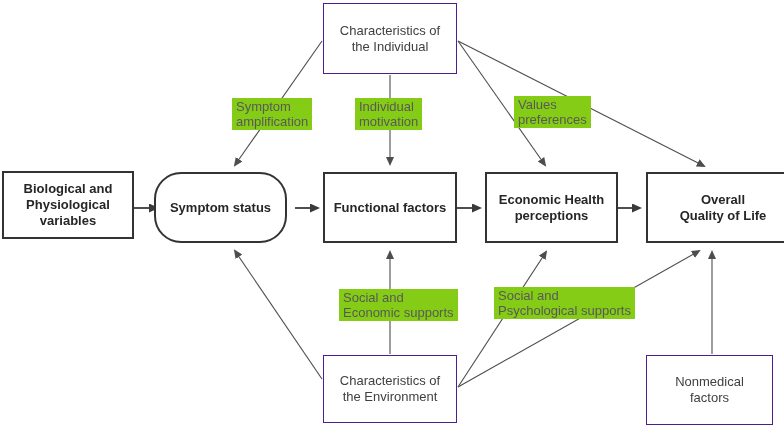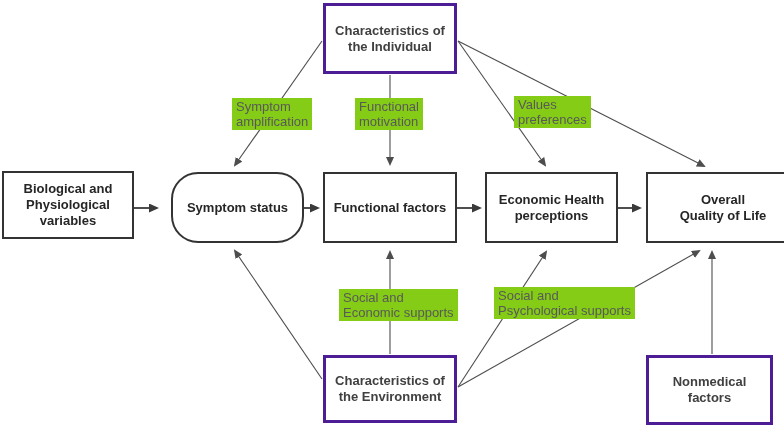--- a/index.html
+++ b/index.html
@@ -7,21 +7,21 @@
     position:relative;width:784px;height:428px;background:#ffffff;
     font-family:"Liberation Sans",sans-serif;overflow:hidden;
   }
   .arrow-layer{position:absolute;left:0;top:0;}
   .box{
     position:absolute;display:flex;align-items:center;justify-content:center;
     text-align:center;white-space:pre-line;box-sizing:border-box;background:#ffffff;
     line-height:16px;
   }
   .box.main{border:2px solid #333333;color:#262626;font-weight:bold;font-size:13px;}
-  .box.outer{border:3px solid #4c1d95;color:#404040;font-size:13px;font-weight:bold;}
+  .box.outer{border:1px solid #4c1d95;color:#404040;font-size:13px;}
   .lbl{
     position:absolute;background:#84cc16;color:#595959;font-size:13px;
     line-height:15px;white-space:pre-line;padding:1px 4px;
   }
 </style>
 </head>
 <body>
 
 <div class="canvas">
 
@@ -48,21 +48,21 @@
     <line x1="322" y1="379" x2="235" y2="251" stroke="#4d4d4d" stroke-width="1.1" marker-end="url(#ah-thin)"></line>
     <line x1="390" y1="354" x2="390" y2="252" stroke="#4d4d4d" stroke-width="1.1" marker-end="url(#ah-thin)"></line>
     <line x1="458" y1="387" x2="546" y2="252" stroke="#4d4d4d" stroke-width="1.1" marker-end="url(#ah-thin)"></line>
     <line x1="458" y1="387" x2="699" y2="251" stroke="#4d4d4d" stroke-width="1.1" marker-end="url(#ah-thin)"></line>
 
     <line x1="712" y1="354" x2="712" y2="252" stroke="#4d4d4d" stroke-width="1.1" marker-end="url(#ah-thin)"></line>
   </svg>
 
   <div class="lbl" style="left:232px;top:98px;">Symptom
 amplification</div>
-  <div class="lbl" style="left:355px;top:98px;">Functional
+  <div class="lbl" style="left:355px;top:98px;">Individual
 motivation</div>
   <div class="lbl" style="left:514px;top:96px;">Values
 preferences</div>
   <div class="lbl" style="left:339px;top:289px;">Social and
 Economic supports</div>
   <div class="lbl" style="left:494px;top:287px;">Social and
 Psychological supports</div>
 
   <div class="box outer" style="left:323px;top:3px;width:134px;height:71px;">
     <span>Characteristics of
@@ -75,21 +75,21 @@
   <div class="box outer" style="left:646px;top:355px;width:127px;height:70px;">
     <span>Nonmedical
 factors</span>
   </div>
 
   <div class="box main" style="left:2px;top:171px;width:132px;height:68px;">
     <span>Biological and
 Physiological
 variables</span>
   </div>
-  <div class="box main" style="left:171px;top:172px;width:133px;height:71px;border-radius:27px;">
+  <div class="box main" style="left:154px;top:172px;width:133px;height:71px;border-radius:27px;">
     <span>Symptom status</span>
   </div>
   <div class="box main" style="left:323px;top:172px;width:134px;height:71px;">
     <span>Functional factors</span>
   </div>
   <div class="box main" style="left:485px;top:172px;width:133px;height:71px;">
     <span>Economic Health
 perceptions</span>
   </div>
   <div class="box main" style="left:646px;top:172px;width:154px;height:71px;">

